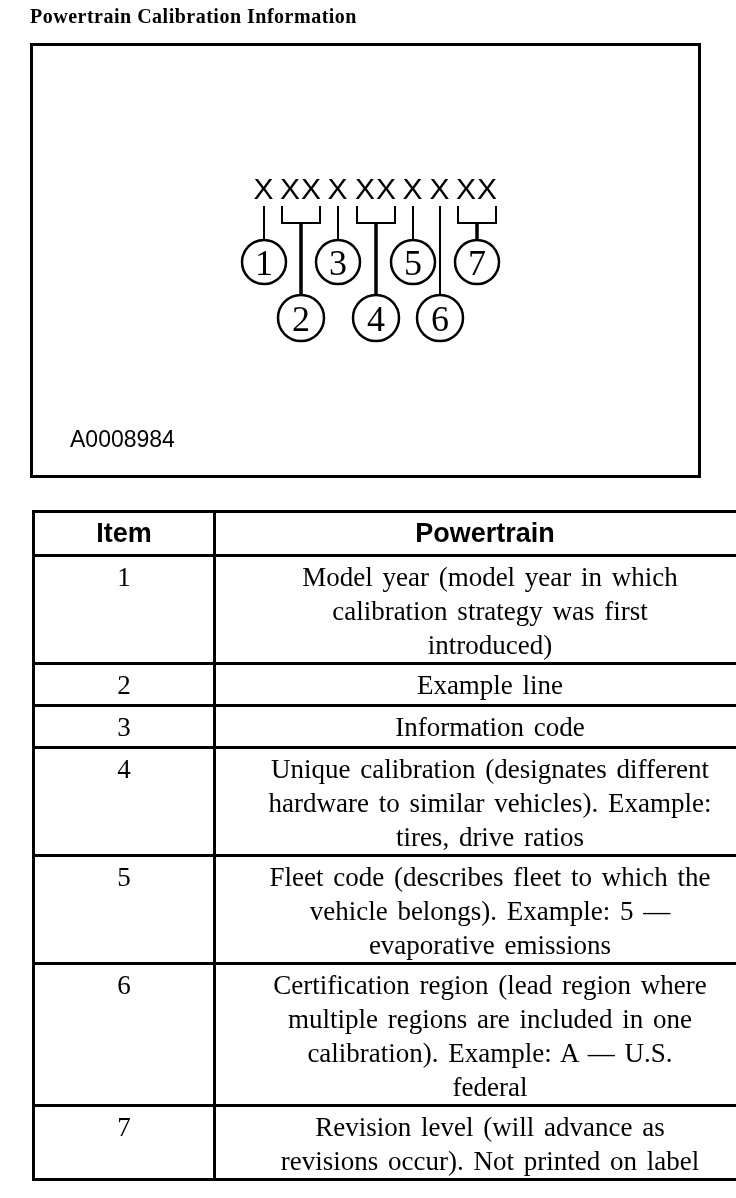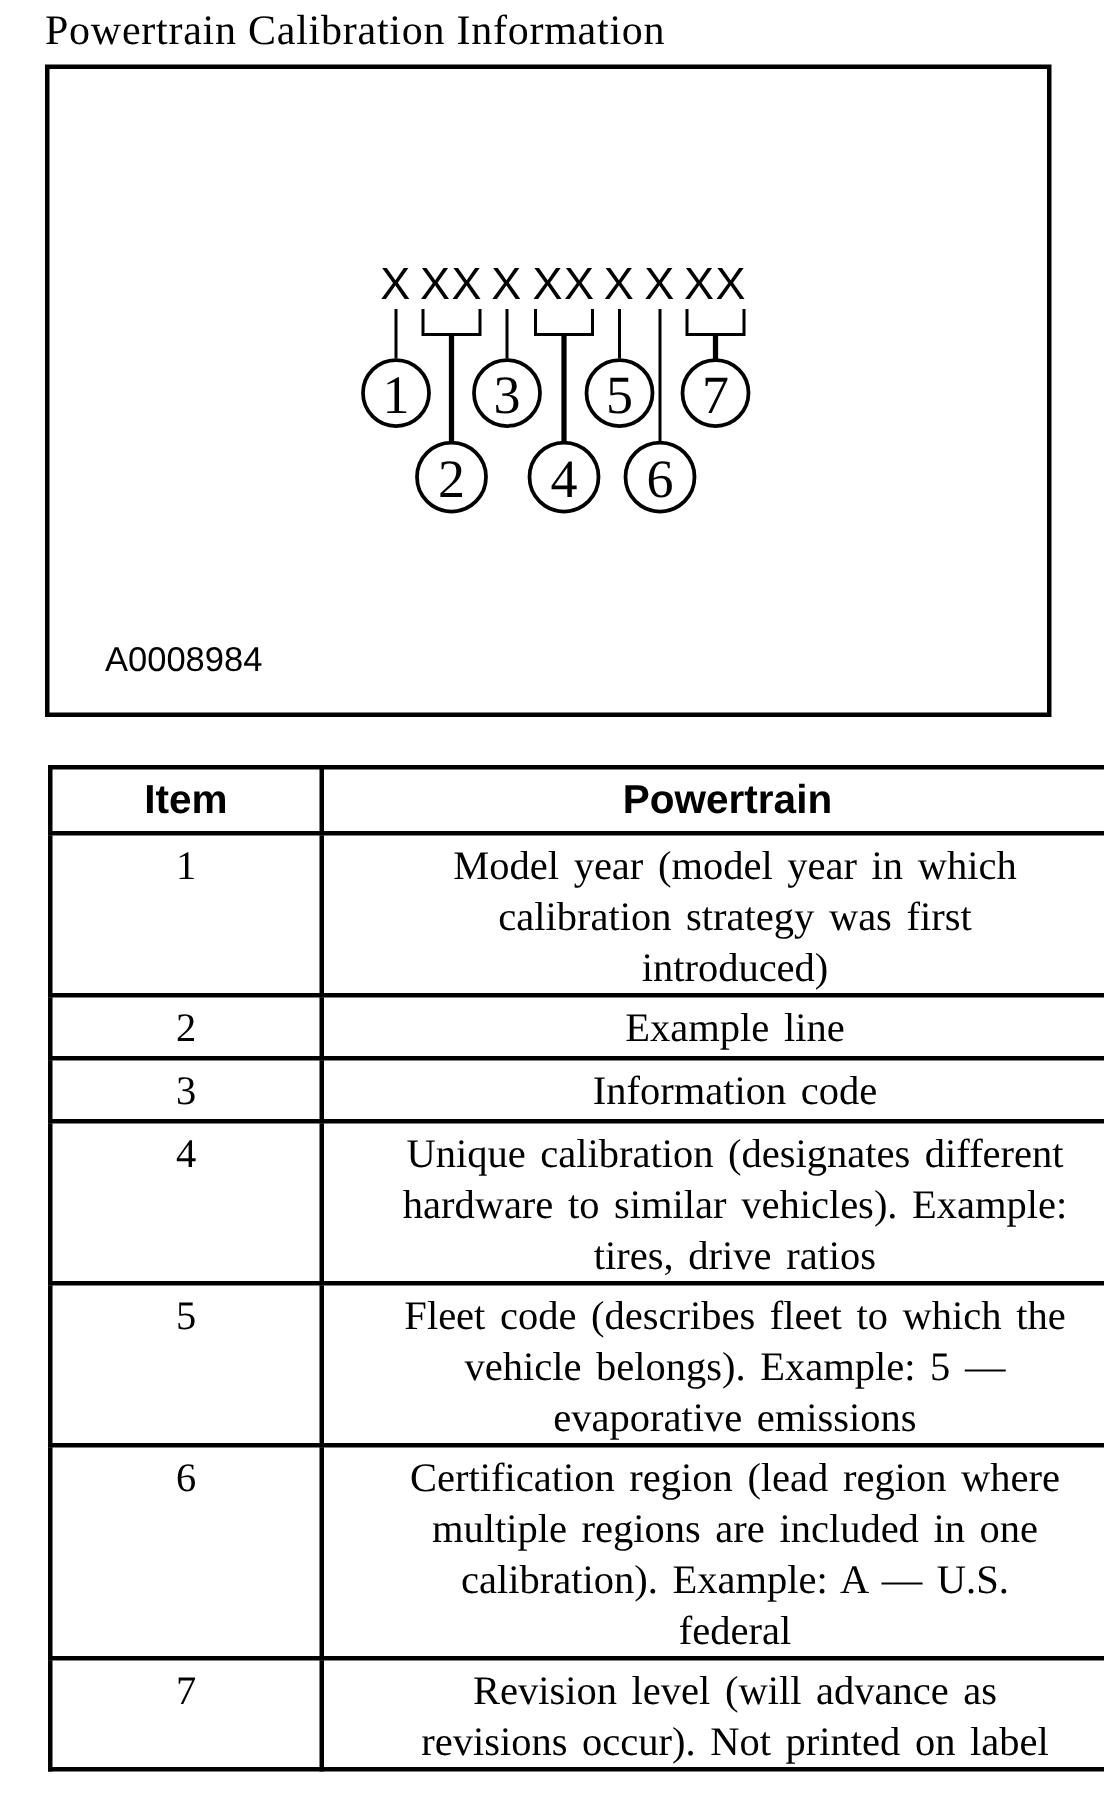--- a/index.html
+++ b/index.html
@@ -9,22 +9,22 @@
     position: relative;
     font-family: "Liberation Serif", serif;
     color: #000000;
     overflow: hidden;
   }
   .page-title {
     position: absolute;
     left: 30px; top: 5px;
     margin: 0;
     font-family: "Liberation Serif", serif;
-    font-weight: normal;
-    font-size: 28px;
+    font-weight: bold;
+    font-size: 20px;
     letter-spacing: 0.5px;
     white-space: nowrap;
   }
   .figure-box {
     position: absolute;
     left: 30px; top: 43px;
     width: 665px; height: 429px;
     border: 3px solid #000000;
   }
   .figure-box svg { display: block; }

